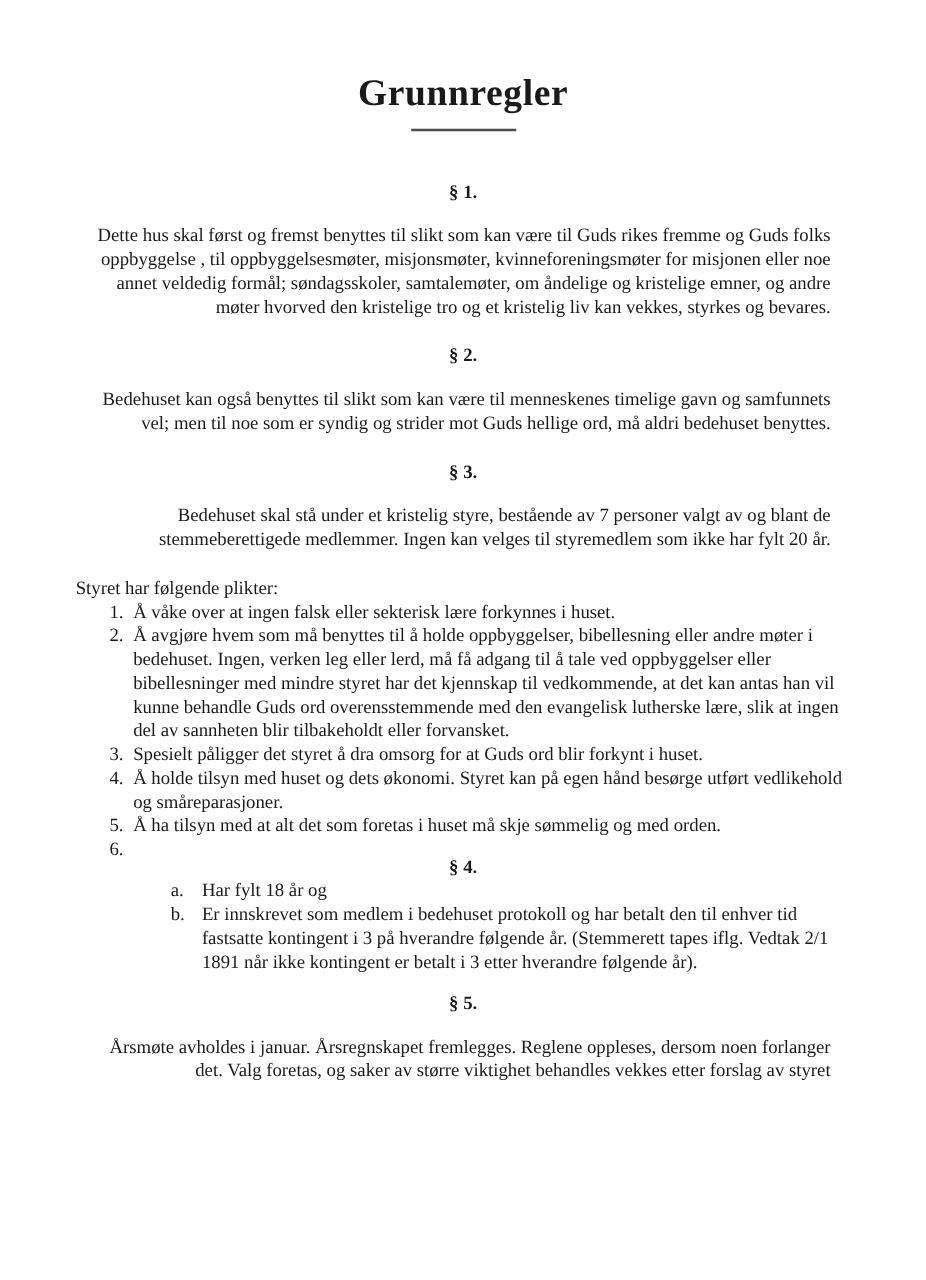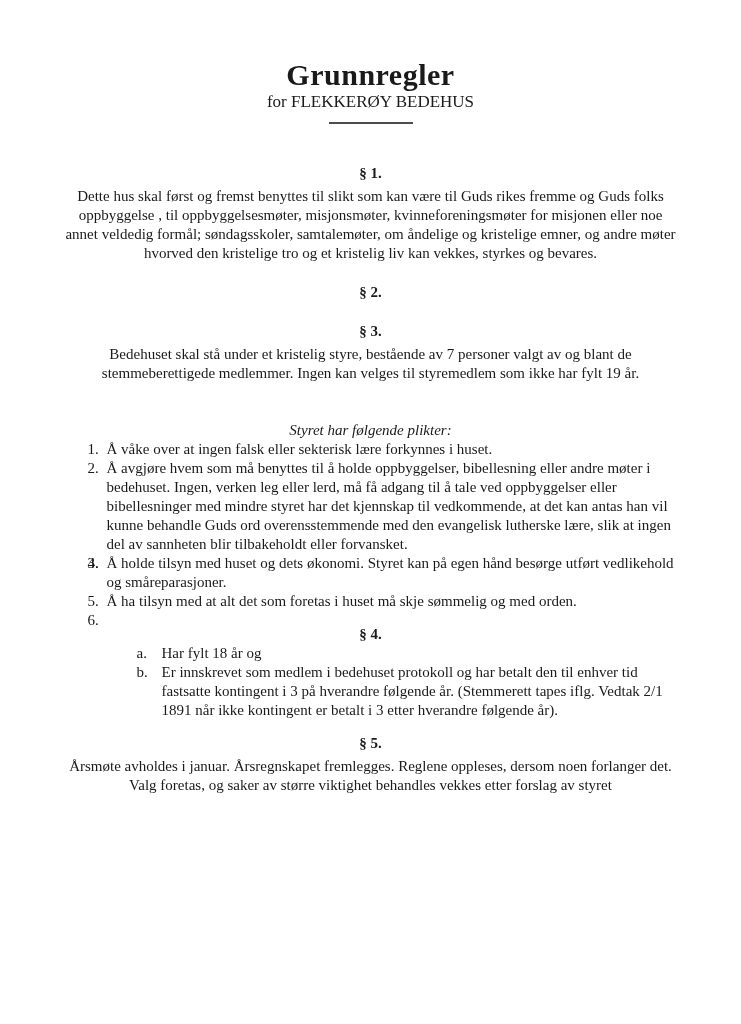--- a/index.html
+++ b/index.html
@@ -42,27 +42,25 @@
     margin: 11px auto 0 auto;
   }
   .sec-heading {
     text-align: center;
     font-weight: bold;
   }
   .mt-40 { margin-top: 40px; }
   .mt-20 { margin-top: 20px; }
   .mt-14 { margin-top: 14px; }
   .body-text {
-    margin: 4px;
-    text-align: center;
+    margin: 16px;
+    text-align: right;
   }
   .sub-heading {
-    text-align: center;
-    margin-top: 38px;
-    font-style: italic;
+    margin-top: 20px;
   }
   .num-item {
     position: relative;
     padding-left: 46px;
   }
   .num-item .marker {
     position: absolute;
     left: 27px;
     top: 0;
   }
@@ -76,48 +74,49 @@
     top: 0;
   }
 </style>
 </head>
 <body>
 
 <div class="page">
 
   <div class="doc-header">
     <h1 class="doc-title">Grunnregler</h1>
-    <div class="subtitle-line">for FLEKKERØY BEDEHUS</div>
     <hr class="header-rule">
   </div>
 
   <section>
     <div class="sec-heading mt-40">§ 1.</div>
     <p class="body-text">Dette hus skal først og fremst benyttes til slikt som kan være til Guds rikes fremme og Guds folks oppbyggelse , til oppbyggelsesmøter, misjonsmøter, kvinneforeningsmøter for misjonen eller noe annet veldedig formål; søndagsskoler, samtalemøter, om åndelige og kristelige emner, og andre møter hvorved den kristelige tro og et kristelig liv kan vekkes, styrkes og bevares.</p>
   </section>
 
   <section>
     <div class="sec-heading mt-20">§ 2.</div>
+    <p class="body-text">Bedehuset kan også benyttes til slikt som kan være til menneskenes timelige gavn og samfunnets vel; men til noe som er syndig og strider mot Guds hellige ord, må aldri bedehuset benyttes.</p>
   </section>
 
   <section>
     <div class="sec-heading mt-20">§ 3.</div>
-    <p class="body-text">Bedehuset skal stå under et kristelig styre, bestående av 7 personer valgt av og blant de stemmeberettigede medlemmer. Ingen kan velges til styremedlem som ikke har fylt 19 år.</p>
+    <p class="body-text">Bedehuset skal stå under et kristelig styre, bestående av 7 personer valgt av og blant de stemmeberettigede medlemmer. Ingen kan velges til styremedlem som ikke har fylt 20 år.</p>
     <div class="sub-heading">Styret har følgende plikter:</div>
 
     <div class="num-item">
       <span class="marker">1.</span>
       <span>Å våke over at ingen falsk eller sekterisk lære forkynnes i huset.</span>
     </div>
     <div class="num-item">
       <span class="marker">2.</span>
       <span>Å avgjøre hvem som må benyttes til å holde oppbyggelser, bibellesning eller andre møter i bedehuset. Ingen, verken leg eller lerd, må få adgang til å tale ved oppbyggelser eller bibellesninger med mindre styret har det kjennskap til vedkommende, at det kan antas han vil kunne behandle Guds ord overensstemmende med den evangelisk lutherske lære, slik at ingen del av sannheten blir tilbakeholdt eller forvansket.</span>
     </div>
     <div class="num-item">
       <span class="marker">3.</span>
+      <span>Spesielt påligger det styret å dra omsorg for at Guds ord blir forkynt i huset.</span>
     </div>
     <div class="num-item">
       <span class="marker">4.</span>
       <span>Å holde tilsyn med huset og dets økonomi. Styret kan på egen hånd besørge utført vedlikehold og småreparasjoner.</span>
     </div>
     <div class="num-item">
       <span class="marker">5.</span>
       <span>Å ha tilsyn med at alt det som foretas i huset må skje sømmelig og med orden.</span>
     </div>
     <div class="num-item">

